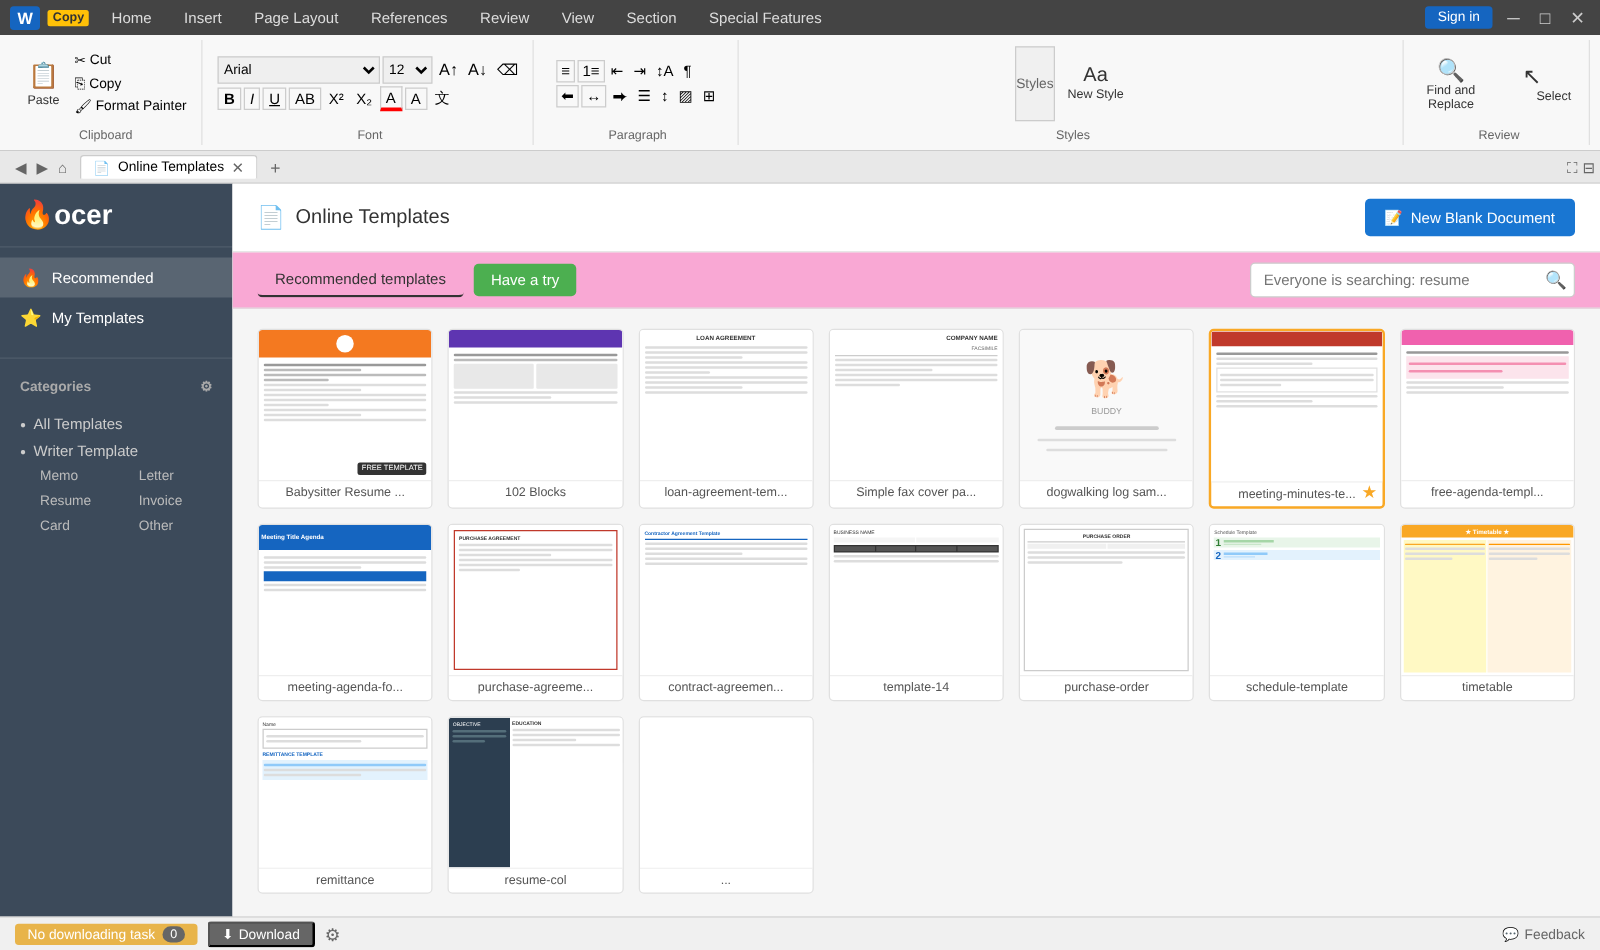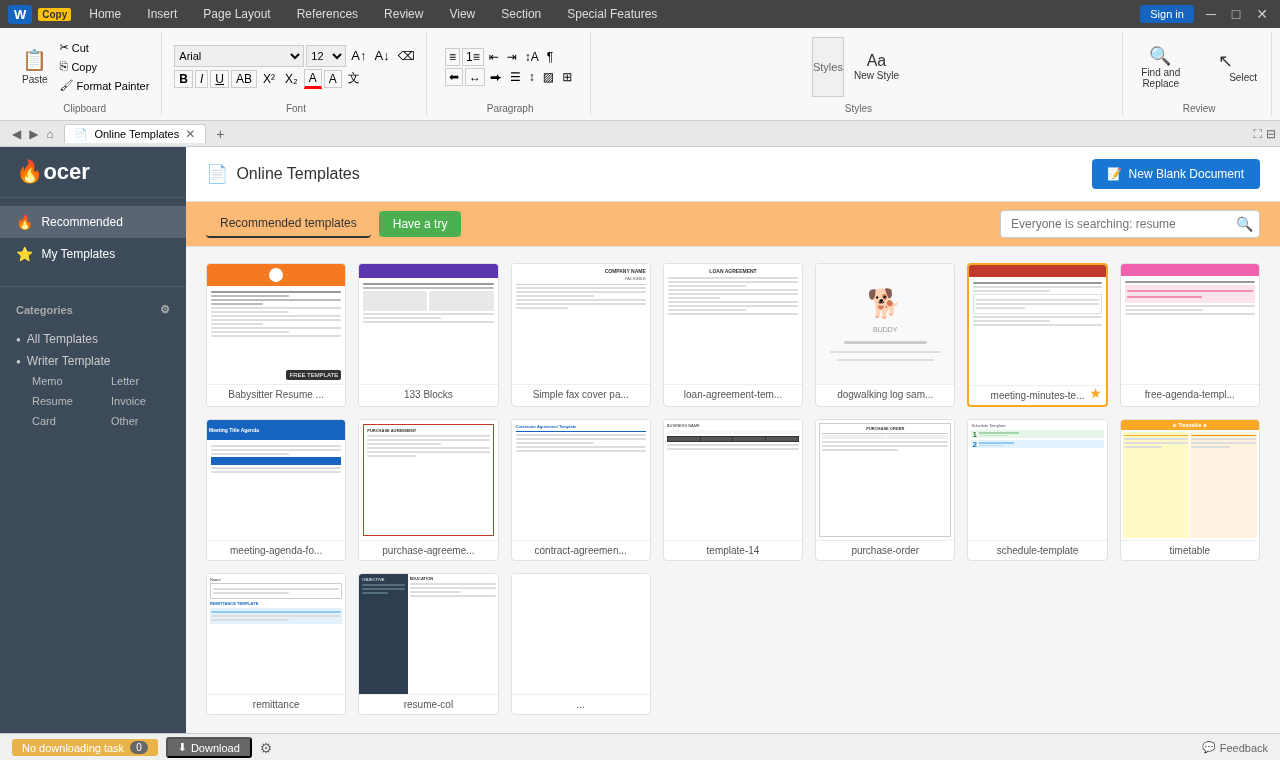--- a/index.html
+++ b/index.html
@@ -59,21 +59,21 @@
     .subcategory-item { padding: 3px 4px; cursor: pointer; font-size: 11px; color: #bbb; }
 
     
     .content-area { flex: 1; background: #f5f5f5; overflow: hidden; display: flex; flex-direction: column; }
     .content-header { display: flex; align-items: center; justify-content: space-between; padding: 12px 20px; background: white; border-bottom: 1px solid #e0e0e0; }
     .content-title { display: flex; align-items: center; gap: 8px; font-size: 16px; color: #333; }
     .content-title .doc-icon { color: #1565c0; font-size: 18px; }
     .new-blank-btn { background: #1976d2; color: white; border: none; padding: 8px 16px; border-radius: 4px; cursor: pointer; font-size: 12px; display: flex; align-items: center; gap: 6px; }
 
     
-    .template-tabs { display: flex; align-items: center; padding: 8px 20px; gap: 8px; border-bottom: 1px solid #e0e0e0; background: #fdba74; }
+    .template-tabs { display: flex; align-items: center; padding: 8px 20px; gap: 8px; border-bottom: 1px solid #e0e0e0; background: #f9a8d4; }
     .template-tab { padding: 6px 14px; font-size: 12px; cursor: pointer; border-radius: 4px; }
     .template-tab.recommended { color: #333; font-weight: 500; border-bottom: 2px solid #333; }
     .template-tab.have-try { background: #4caf50; color: white; border-radius: 4px; }
 
     
     .search-container { position: relative; margin-left: auto; }
     .search-input { border: 1px solid #ccc; padding: 6px 30px 6px 10px; border-radius: 4px; font-size: 12px; width: 260px; color: #999; }
     .search-icon-btn { position: absolute; right: 6px; top: 50%; transform: translateY(-50%); cursor: pointer; color: #666; font-size: 14px; }
 
     
@@ -369,61 +369,61 @@
                 <div style="display:grid;grid-template-columns:1fr 1fr;gap:2px;margin:2px 0;">
                   <div style="background:#e8e8e8;height:20px;border-radius:1px;"></div>
                   <div style="background:#e8e8e8;height:20px;border-radius:1px;"></div>
                 </div>
                 <div class="p-line full"></div>
                 <div class="p-line short"></div>
                 <div class="p-line full"></div>
               </div>
             </div>
           </div>
-          <div class="card-label">133 Blocks</div>
+          <div class="card-label">102 Blocks</div>
+        </div>
+
+        <div class="template-card">
+          <div class="card-preview">
+            <div class="doc-preview-wrapper">
+              <div class="p-lines" style="padding:4px;">
+                <div style="text-align:center;font-size:5px;color:#333;font-weight:bold;margin-bottom:3px;">LOAN AGREEMENT</div>
+                <div class="p-line full"></div>
+                <div class="p-line full"></div>
+                <div class="p-line short"></div>
+                <div class="p-line full"></div>
+                <div class="p-line full"></div>
+                <div class="p-line shorter"></div>
+                <div class="p-line full"></div>
+                <div class="p-line full"></div>
+                <div class="p-line short"></div>
+                <div class="p-line full"></div>
+              </div>
+            </div>
+          </div>
+          <div class="card-label">loan-agreement-tem...</div>
         </div>
 
         <div class="template-card">
           <div class="card-preview">
             <div class="doc-preview-wrapper">
               <div class="p-lines" style="padding:4px;">
                 <div style="font-size:5px;font-weight:bold;color:#333;margin-bottom:2px;text-align:right;">COMPANY NAME</div>
                 <div style="font-size:4px;color:#666;text-align:right;margin-bottom:3px;">FACSIMILE</div>
                 <div style="border-top:1px solid #ccc;margin:2px 0;"></div>
                 <div class="p-line full"></div>
                 <div class="p-line full"></div>
                 <div class="p-line short"></div>
                 <div class="p-line full"></div>
                 <div class="p-line full"></div>
                 <div class="p-line shorter"></div>
               </div>
             </div>
           </div>
           <div class="card-label">Simple fax cover pa...</div>
-        </div>
-
-        <div class="template-card">
-          <div class="card-preview">
-            <div class="doc-preview-wrapper">
-              <div class="p-lines" style="padding:4px;">
-                <div style="text-align:center;font-size:5px;color:#333;font-weight:bold;margin-bottom:3px;">LOAN AGREEMENT</div>
-                <div class="p-line full"></div>
-                <div class="p-line full"></div>
-                <div class="p-line short"></div>
-                <div class="p-line full"></div>
-                <div class="p-line full"></div>
-                <div class="p-line shorter"></div>
-                <div class="p-line full"></div>
-                <div class="p-line full"></div>
-                <div class="p-line short"></div>
-                <div class="p-line full"></div>
-              </div>
-            </div>
-          </div>
-          <div class="card-label">loan-agreement-tem...</div>
         </div>
 
 
         <div class="template-card">
           <div class="card-preview">
             <div class="img-placeholder">
               <span style="font-size:28px;">🐕</span>
               <span class="img-ph-text">BUDDY</span>
               <div style="width:60%;height:3px;background:#ccc;border-radius:2px;margin:2px;"></div>
               <div style="width:80%;height:2px;background:#ddd;border-radius:1px;margin:1px;"></div>

